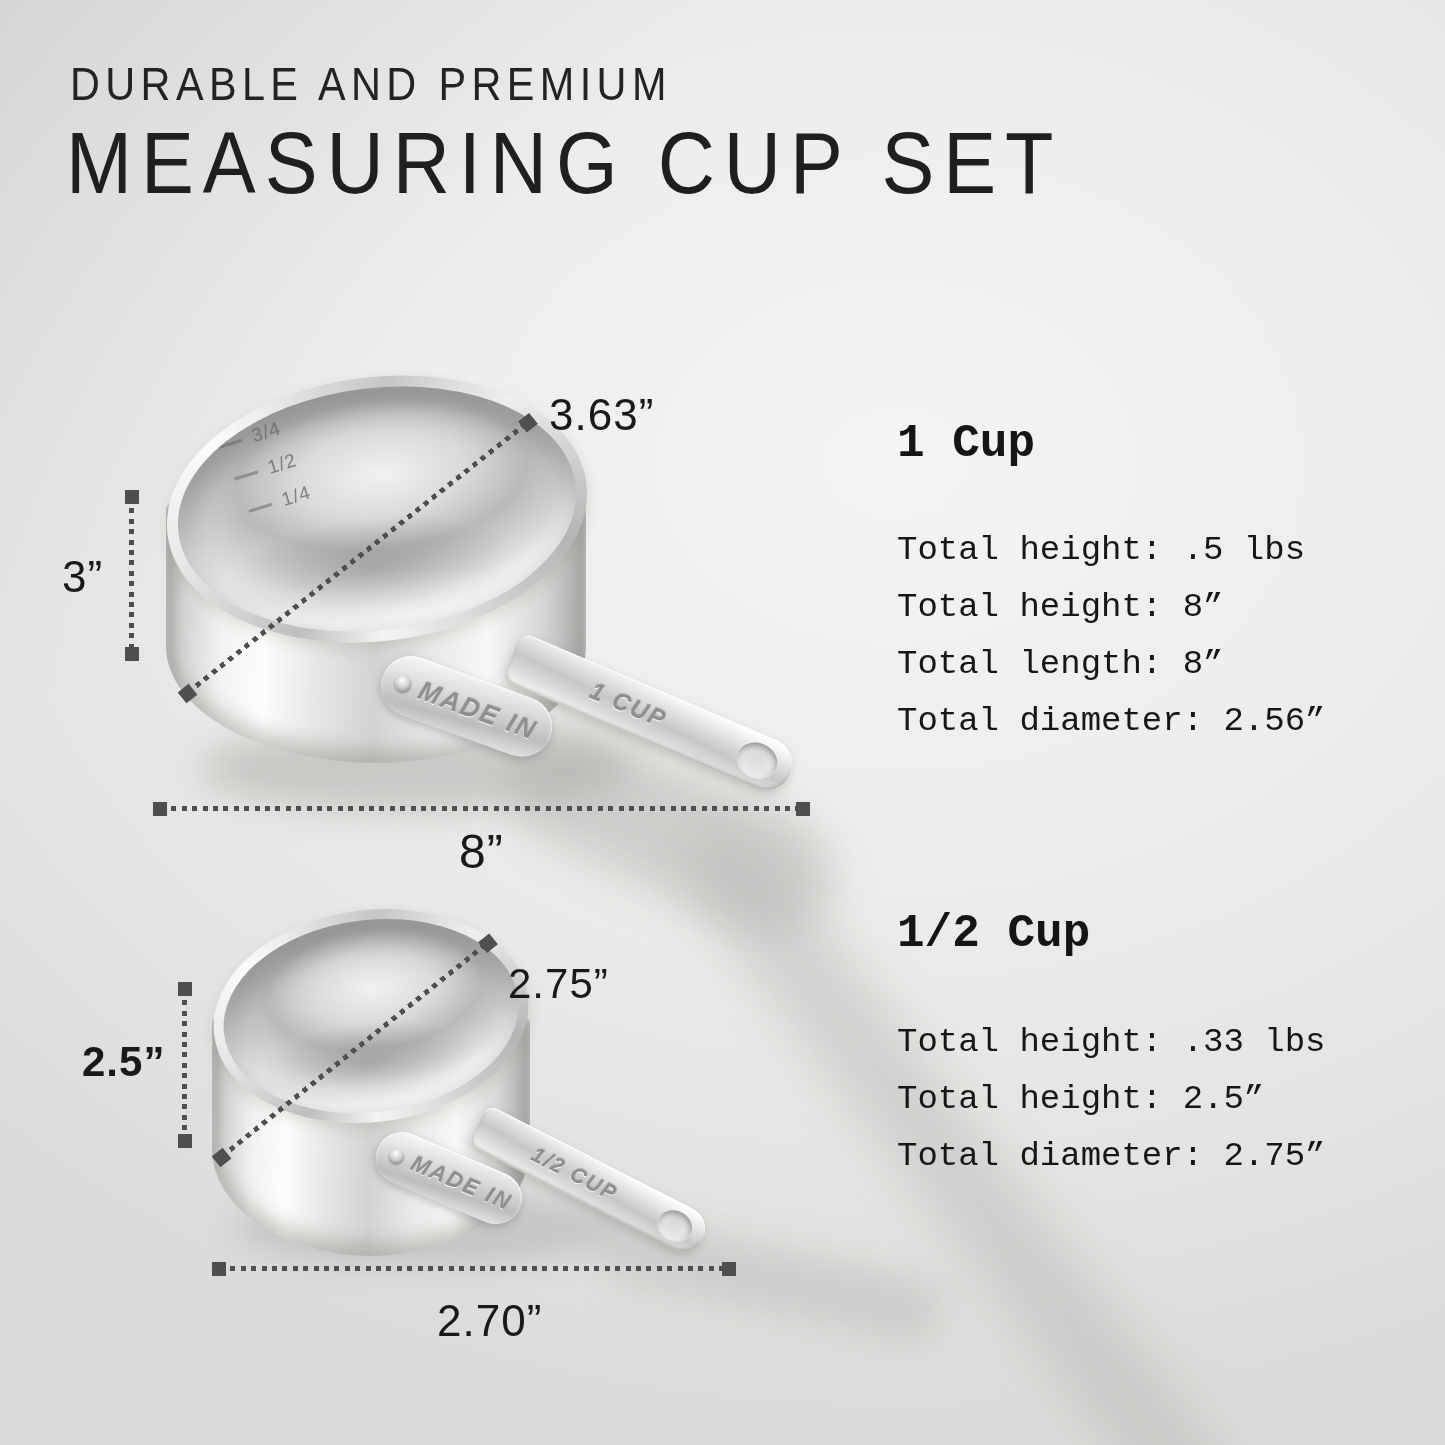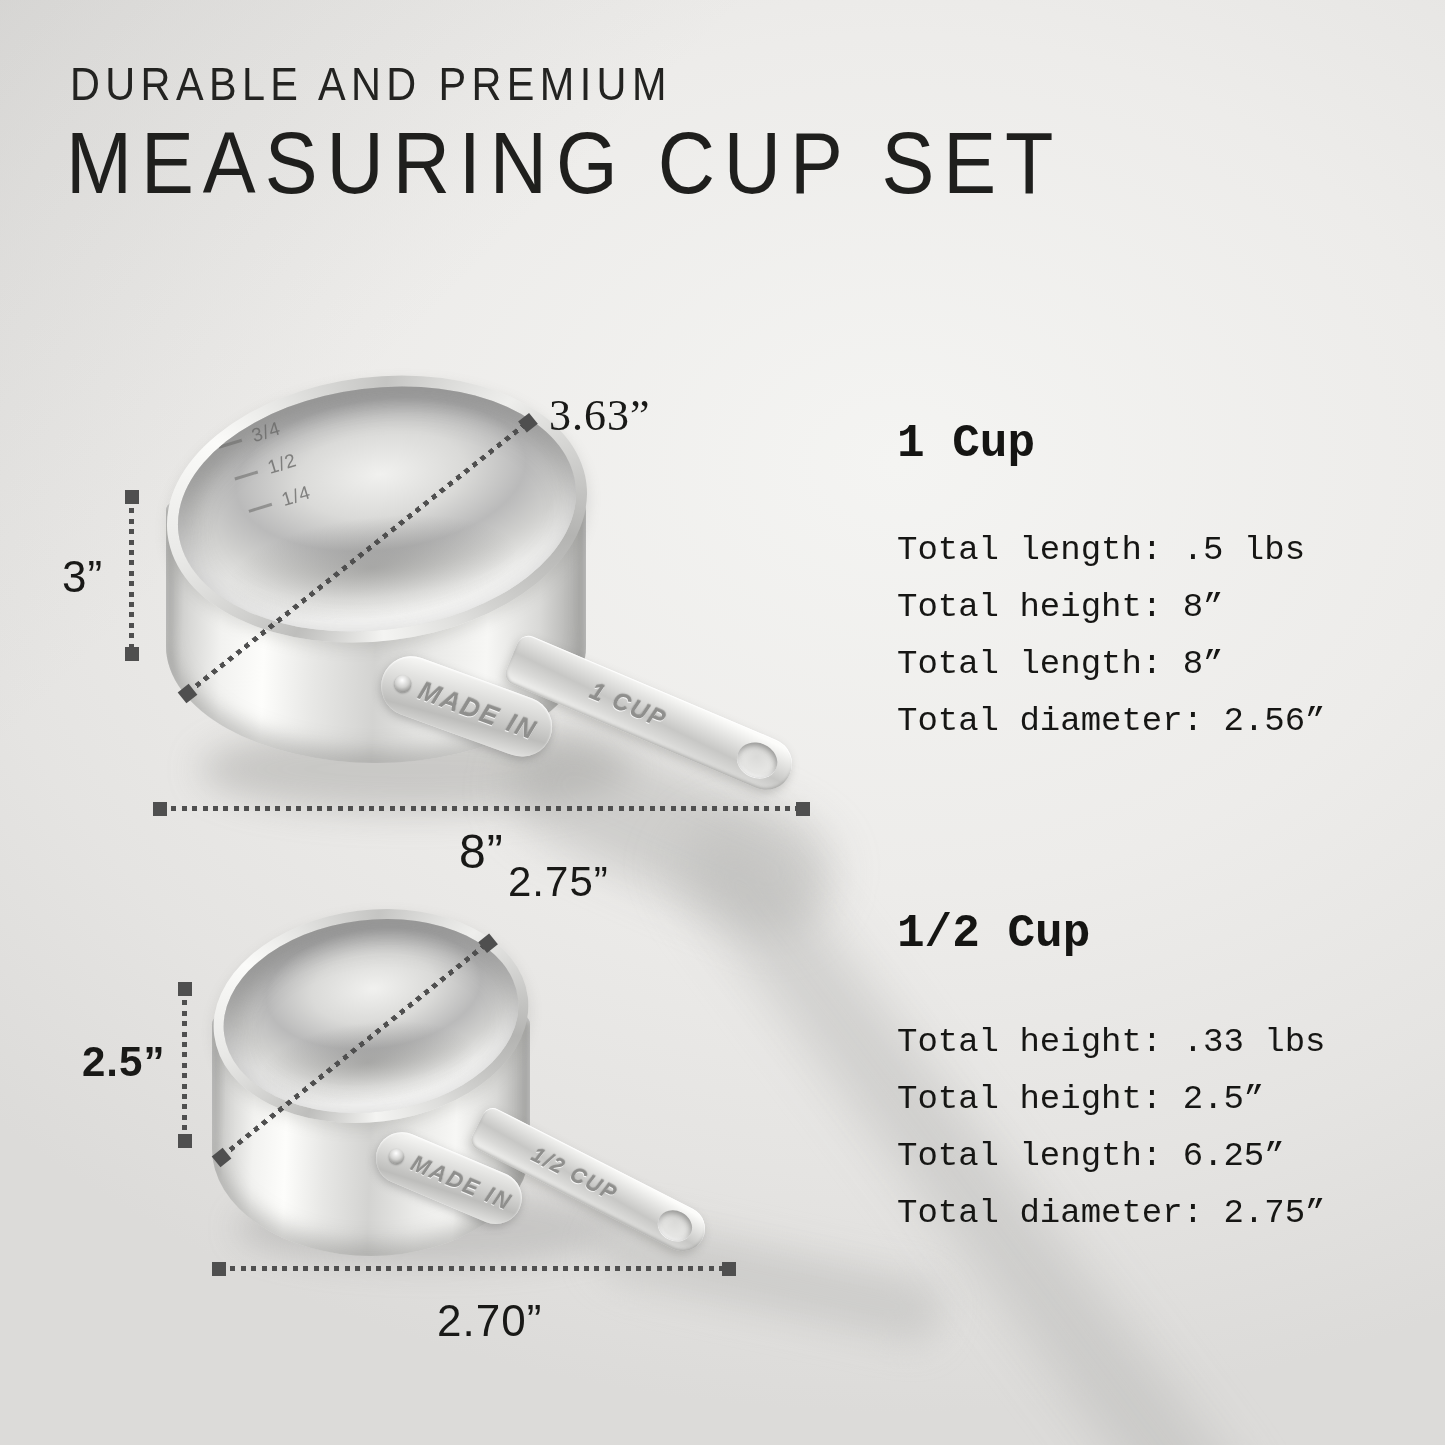--- a/index.html
+++ b/index.html
@@ -133,21 +133,21 @@
           <div class="mark" style="margin-left:10px;">
             <i></i>
             <span>1/4</span>
           </div>
         </div>
       </div>
     </div>
   </div>
 
   <div class="dl h" style="left:188px;top:690px;width:433px;transform:rotate(-38.5deg);transform-origin:0 50%;"></div>
-  <div class="dim" style="left:549px;top:390px;font-family:Liberation Serif, serif;">3.63”</div>
+  <div class="dim" style="left:549px;top:390px;">3.63”</div>
 
   <div class="dl v" style="left:129px;top:498px;height:155px;"></div>
   <div class="dim" style="left:62px;top:552px;">3”</div>
 
   <div class="dl h" style="left:161px;top:806px;width:641px;"></div>
   <div class="dim" style="left:459px;top:824px;font-size:48px;">8”</div>
 
   <div>
     <div class="side" style="left:212px;top:1012px;width:318px;height:244px;"></div>
 
@@ -163,37 +163,36 @@
 
     <div class="bowl" style="left:213px;top:910px;width:316px;height:212px;transform:rotate(-7deg);">
       <div class="bowl-in" style="inset:10px;">
         <div class="floor"></div>
         <div class="vref"></div>
       </div>
     </div>
   </div>
 
   <div class="dl h" style="left:222px;top:1154px;width:340px;transform:rotate(-38.8deg);transform-origin:0 50%;"></div>
-  <div class="dim" style="left:508px;top:858px;font-size:42px;">2.75”</div>
+  <div class="dim" style="left:508px;top:960px;font-size:42px;">2.75”</div>
 
   <div class="dl v" style="left:182px;top:990px;height:150px;"></div>
   <div class="dim" style="left:82px;top:1038px;font-size:42px;font-weight:bold;">2.5”</div>
 
   <div class="dl h" style="left:220px;top:1266px;width:508px;"></div>
   <div class="dim" style="left:437px;top:1296px;">2.70”</div>
 
   <div class="spec-heading" style="left:897px;top:418px;">1 Cup</div>
   <div class="spec-list" style="left:897px;top:522px;">
-    <div class="spec-line">Total length: .5 lbs</div>
+    <div class="spec-line">Total height: .5 lbs</div>
     <div class="spec-line">Total height: 8”</div>
     <div class="spec-line">Total length: 8”</div>
     <div class="spec-line">Total diameter: 2.56”</div>
   </div>
 
   <div class="spec-heading" style="left:897px;top:908px;">1/2 Cup</div>
   <div class="spec-list" style="left:897px;top:1014px;">
     <div class="spec-line">Total height: .33 lbs</div>
     <div class="spec-line">Total height: 2.5”</div>
-    <div class="spec-line">Total length: 6.25”</div>
     <div class="spec-line">Total diameter: 2.75”</div>
   </div>
 
 </div>
 
 </body></html>

